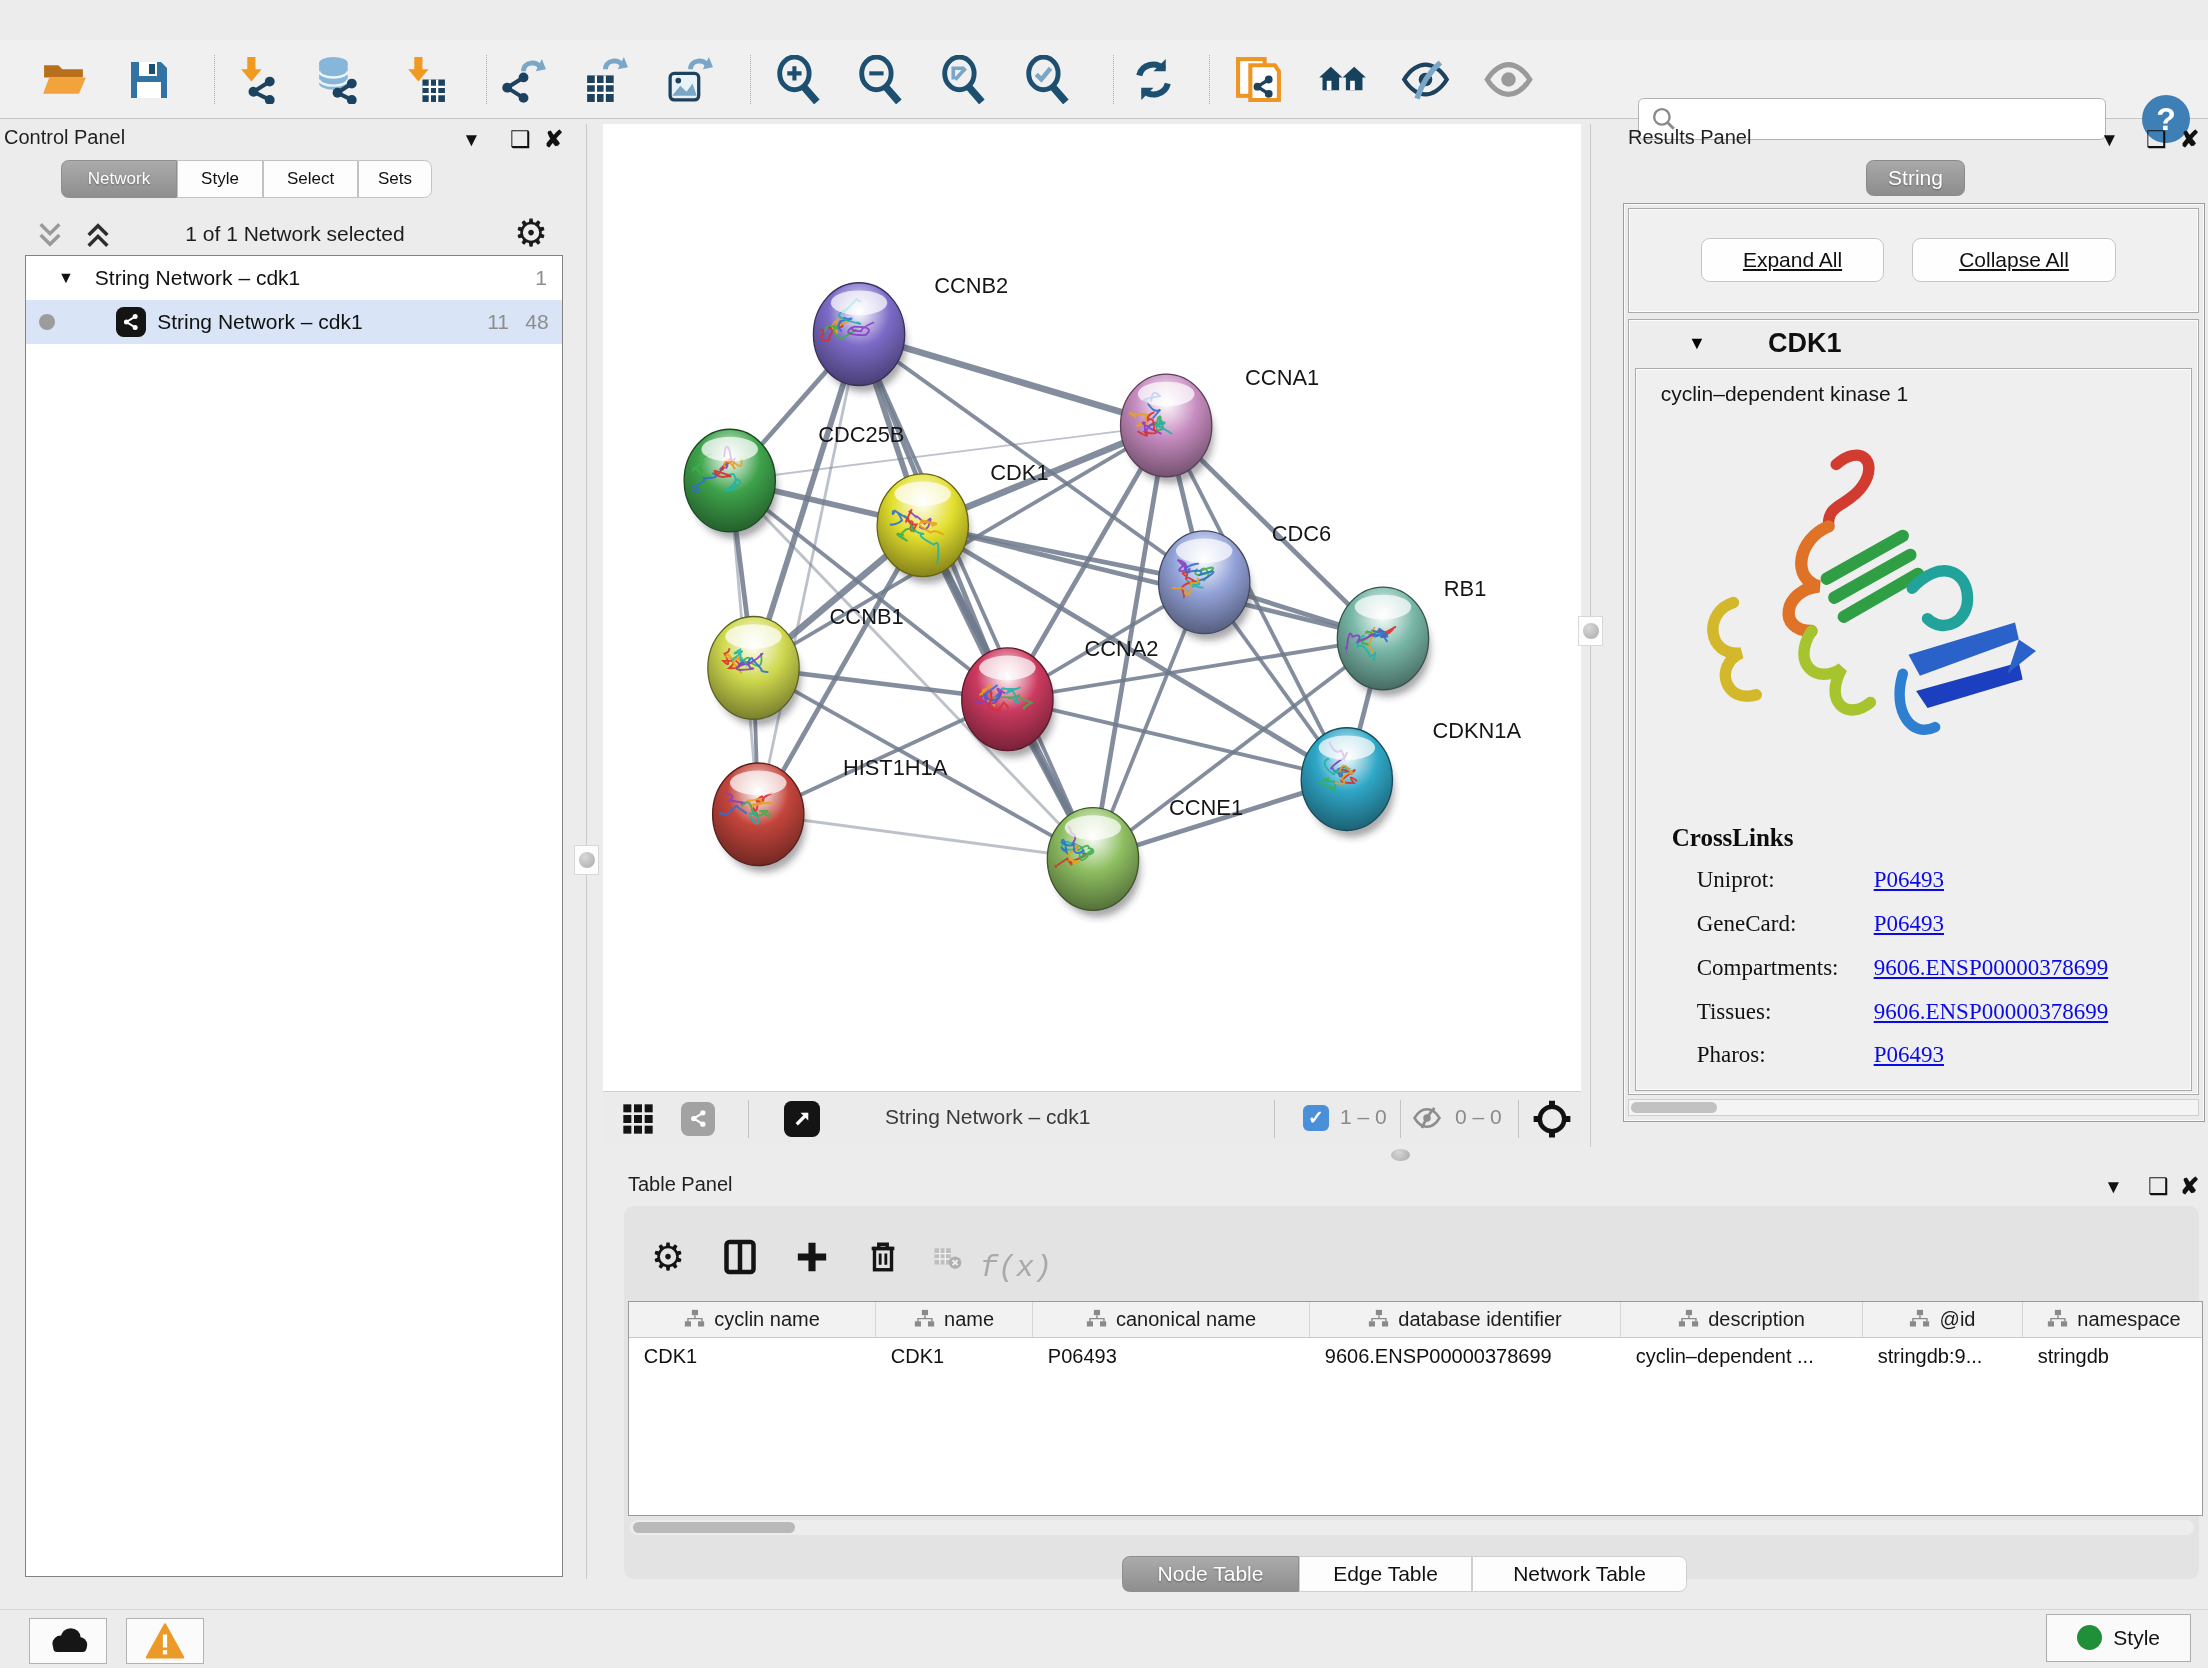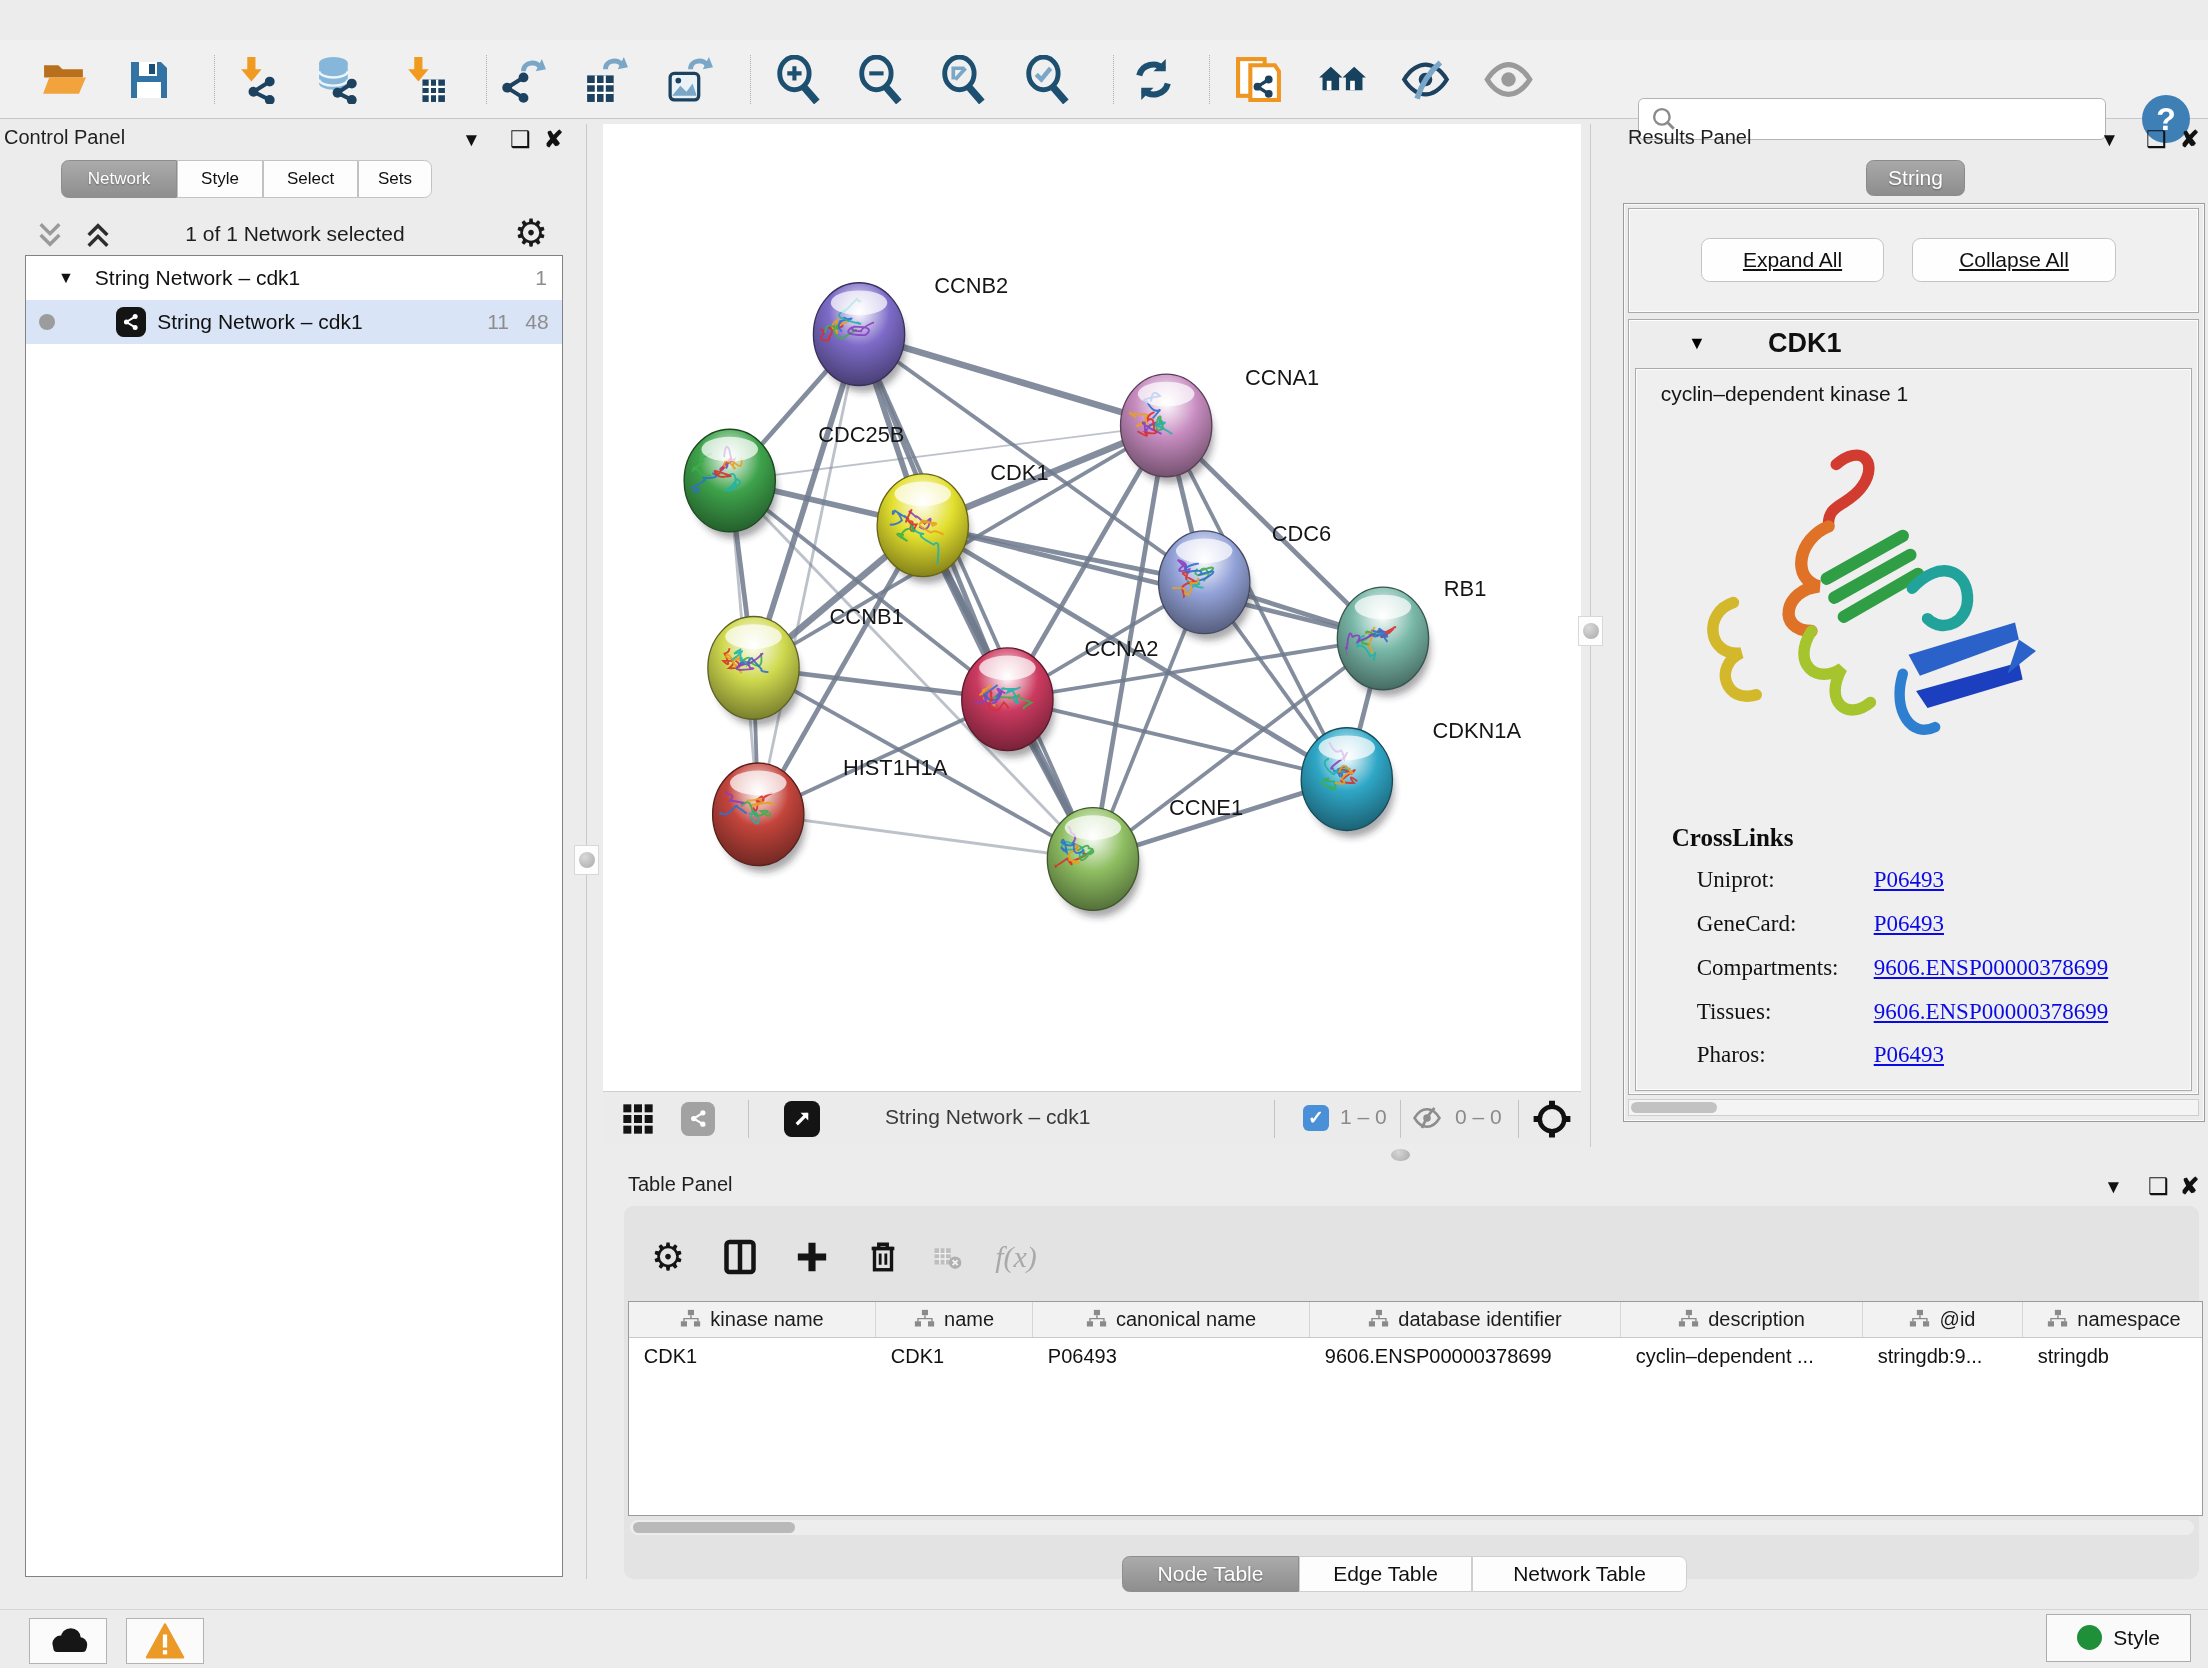--- a/index.html
+++ b/index.html
@@ -709,34 +709,34 @@
           </svg>
       </div>
       <div class="ttool" style="left:302px;">
         <svg width="30" height="30" viewBox="0 0 24 24" opacity="0.5">
             <rect x="2" y="5" width="13" height="13" fill="#9a9a9a"></rect>
             <path d="M2 9.3h13M2 13.6h13M6.3 5v13M10.6 5v13" stroke="#fff" stroke-width="1.1"></path>
             <circle cx="18.5" cy="16.5" r="5" fill="#7d7d7d"></circle>
             <path d="M16.5 14.5l4 4M20.5 14.5l-4 4" stroke="#fff" stroke-width="1.6"></path>
           </svg>
       </div>
-      <div class="ttool" style="left:371px; font-size:30px; color:#a9a9a9; font-style:italic; font-family:Liberation Serif, serif;">f(x)</div>
+      <div class="ttool" style="left:371px; font-size:30px; color:#a9a9a9; font-style:italic; font-family:Liberation Mono, monospace;margin-top:11px;">f(x)</div>
 
       <div class="dtable">
         <div class="thead">
           <div class="th" style="width:247px">
             <svg width="21" height="21" viewBox="0 0 24 24">
                 <g fill="#8a8a8a">
                   <rect x="9" y="1" width="7" height="6"></rect>
                   <rect x="1" y="14" width="7" height="6"></rect>
                   <rect x="16" y="14" width="7" height="6"></rect>
                 </g>
                 <path d="M12.5 7v4M4.5 14v-3h16v3M4.5 11h16" stroke="#8a8a8a" stroke-width="1.6" fill="none"></path>
               </svg>
-            <span>kinase name</span>
+            <span>cyclin name</span>
             </div>
           <div class="th" style="width:157px">
             <svg width="21" height="21" viewBox="0 0 24 24">
                 <g fill="#8a8a8a">
                   <rect x="9" y="1" width="7" height="6"></rect>
                   <rect x="1" y="14" width="7" height="6"></rect>
                   <rect x="16" y="14" width="7" height="6"></rect>
                 </g>
                 <path d="M12.5 7v4M4.5 14v-3h16v3M4.5 11h16" stroke="#8a8a8a" stroke-width="1.6" fill="none"></path>
               </svg>

